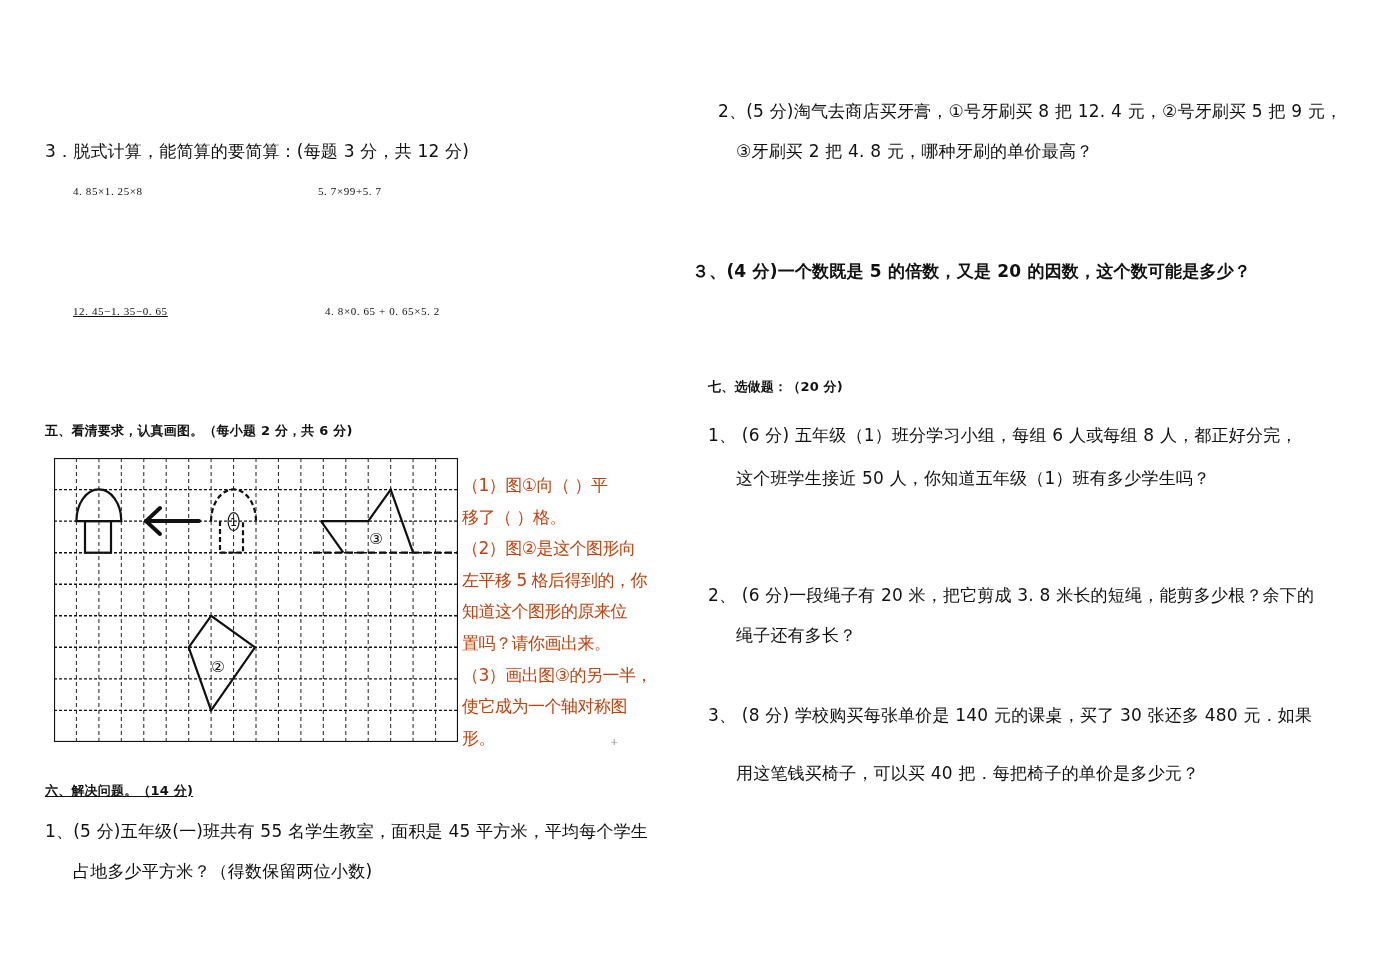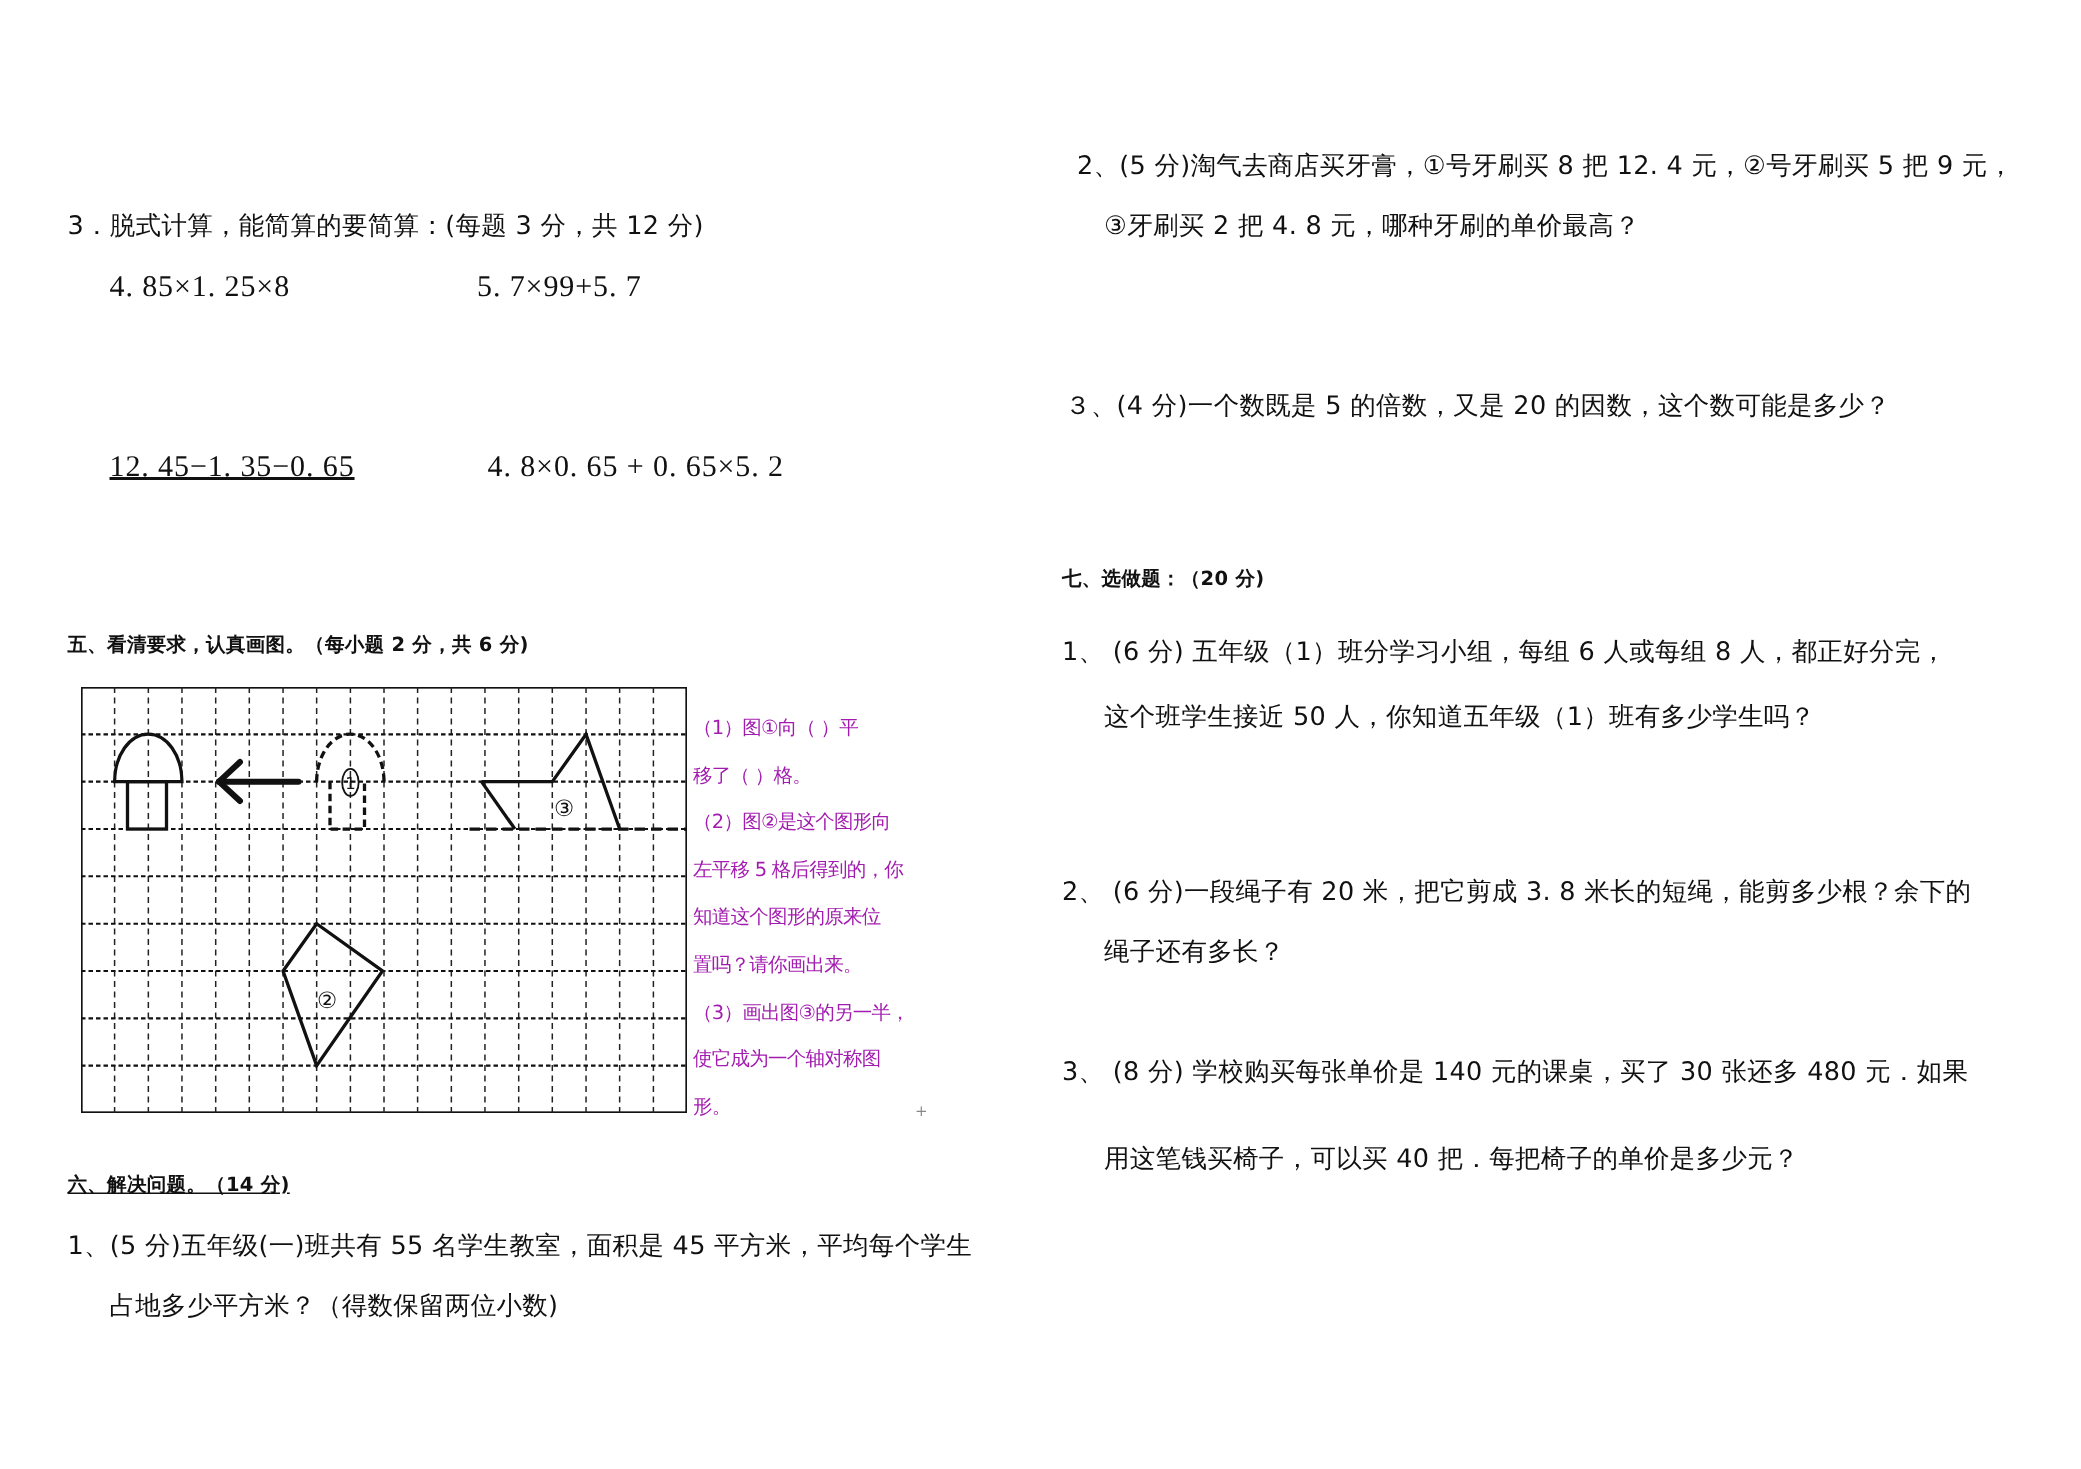--- a/index.html
+++ b/index.html
@@ -9,30 +9,30 @@
     color: #111;
   }
   .line {
     position: absolute; white-space: nowrap;
     font-size: 17px; line-height: 22px;
     font-family: "DejaVu Sans", "Liberation Sans", sans-serif;
     letter-spacing: 0.2px;
   }
   .heading { font-weight: bold; font-size: 13px; }
   .expr {
-    position: absolute; white-space: nowrap; font-size: 20px; line-height: 20px;
+    position: absolute; white-space: nowrap; font-size: 11px; line-height: 20px;
     font-family: "Liberation Serif", "DejaVu Serif", serif; letter-spacing: 0.6px;
   }
   .grid-wrap { position: absolute; left: 54px; top: 458px; width: 404px; height: 284px; }
   .grid-wrap svg { position: absolute; left: 0; top: 0; }
   .side-note {
     position: absolute; left: 462px; top: 470px; width: 150px;
-    font-size: 13px; line-height: 31.6px;
+    font-size: 17px; line-height: 31.6px;
     font-family: "DejaVu Sans", "Liberation Sans", sans-serif;
-    letter-spacing: -0.5px; color: #a21caf;
+    letter-spacing: -0.5px; color: #c2410c;
   }
   .side-note div { white-space: nowrap; }
   .cursor-mark { position: absolute; left: 610px; top: 736px; font-size: 10px; color: #888; }
 </style>
 </head>
 <body>
 
 <div class="line" style="left:45px; top:140px;">3．脱式计算，能简算的要简算：(每题 3 分，共 12 分)</div>
 
 <div class="expr" style="left:73px; top:181px;">4. 85×1. 25×8</div>
@@ -123,21 +123,21 @@
 </div>
 <div class="cursor-mark">+</div>
 
 <div class="line heading" style="left:45px; top:780px;text-decoration:underline;">六、解决问题。（14 分)</div>
 <div class="line" style="left:45px; top:820px;">1、(5 分)五年级(一)班共有 55 名学生教室，面积是 45 平方米，平均每个学生</div>
 <div class="line" style="left:73px; top:860px;">占地多少平方米？（得数保留两位小数)</div>
 
 <div class="line" style="left:718px; top:100px;">2、(5 分)淘气去商店买牙膏，①号牙刷买 8 把 12. 4 元，②号牙刷买 5 把 9 元，</div>
 <div class="line" style="left:736px; top:140px;">③牙刷买 2 把 4. 8 元，哪种牙刷的单价最高？</div>
 
-<div class="line" style="left:710px; top:260px;">３、(4 分)一个数既是 5 的倍数，又是 20 的因数，这个数可能是多少？</div>
+<div class="line" style="left:692px; top:260px;font-weight:bold;">３、(4 分)一个数既是 5 的倍数，又是 20 的因数，这个数可能是多少？</div>
 
 <div class="line heading" style="left:708px; top:376px;">七、选做题：（20 分)</div>
 
 <div class="line" style="left:708px; top:424px;">1、     (6 分)   五年级（1）班分学习小组，每组 6 人或每组 8 人，都正好分完，</div>
 <div class="line" style="left:736px; top:452px;margin-top:15px;">这个班学生接近 50 人，你知道五年级（1）班有多少学生吗？</div>
 
 <div class="line" style="left:708px; top:584px;">2、 (6 分)一段绳子有 20 米，把它剪成 3. 8 米长的短绳，能剪多少根？余下的</div>
 <div class="line" style="left:736px; top:624px;">绳子还有多长？</div>
 
 <div class="line" style="left:708px; top:704px;">3、 (8 分)   学校购买每张单价是 140 元的课桌，买了 30 张还多 480 元．如果</div>

